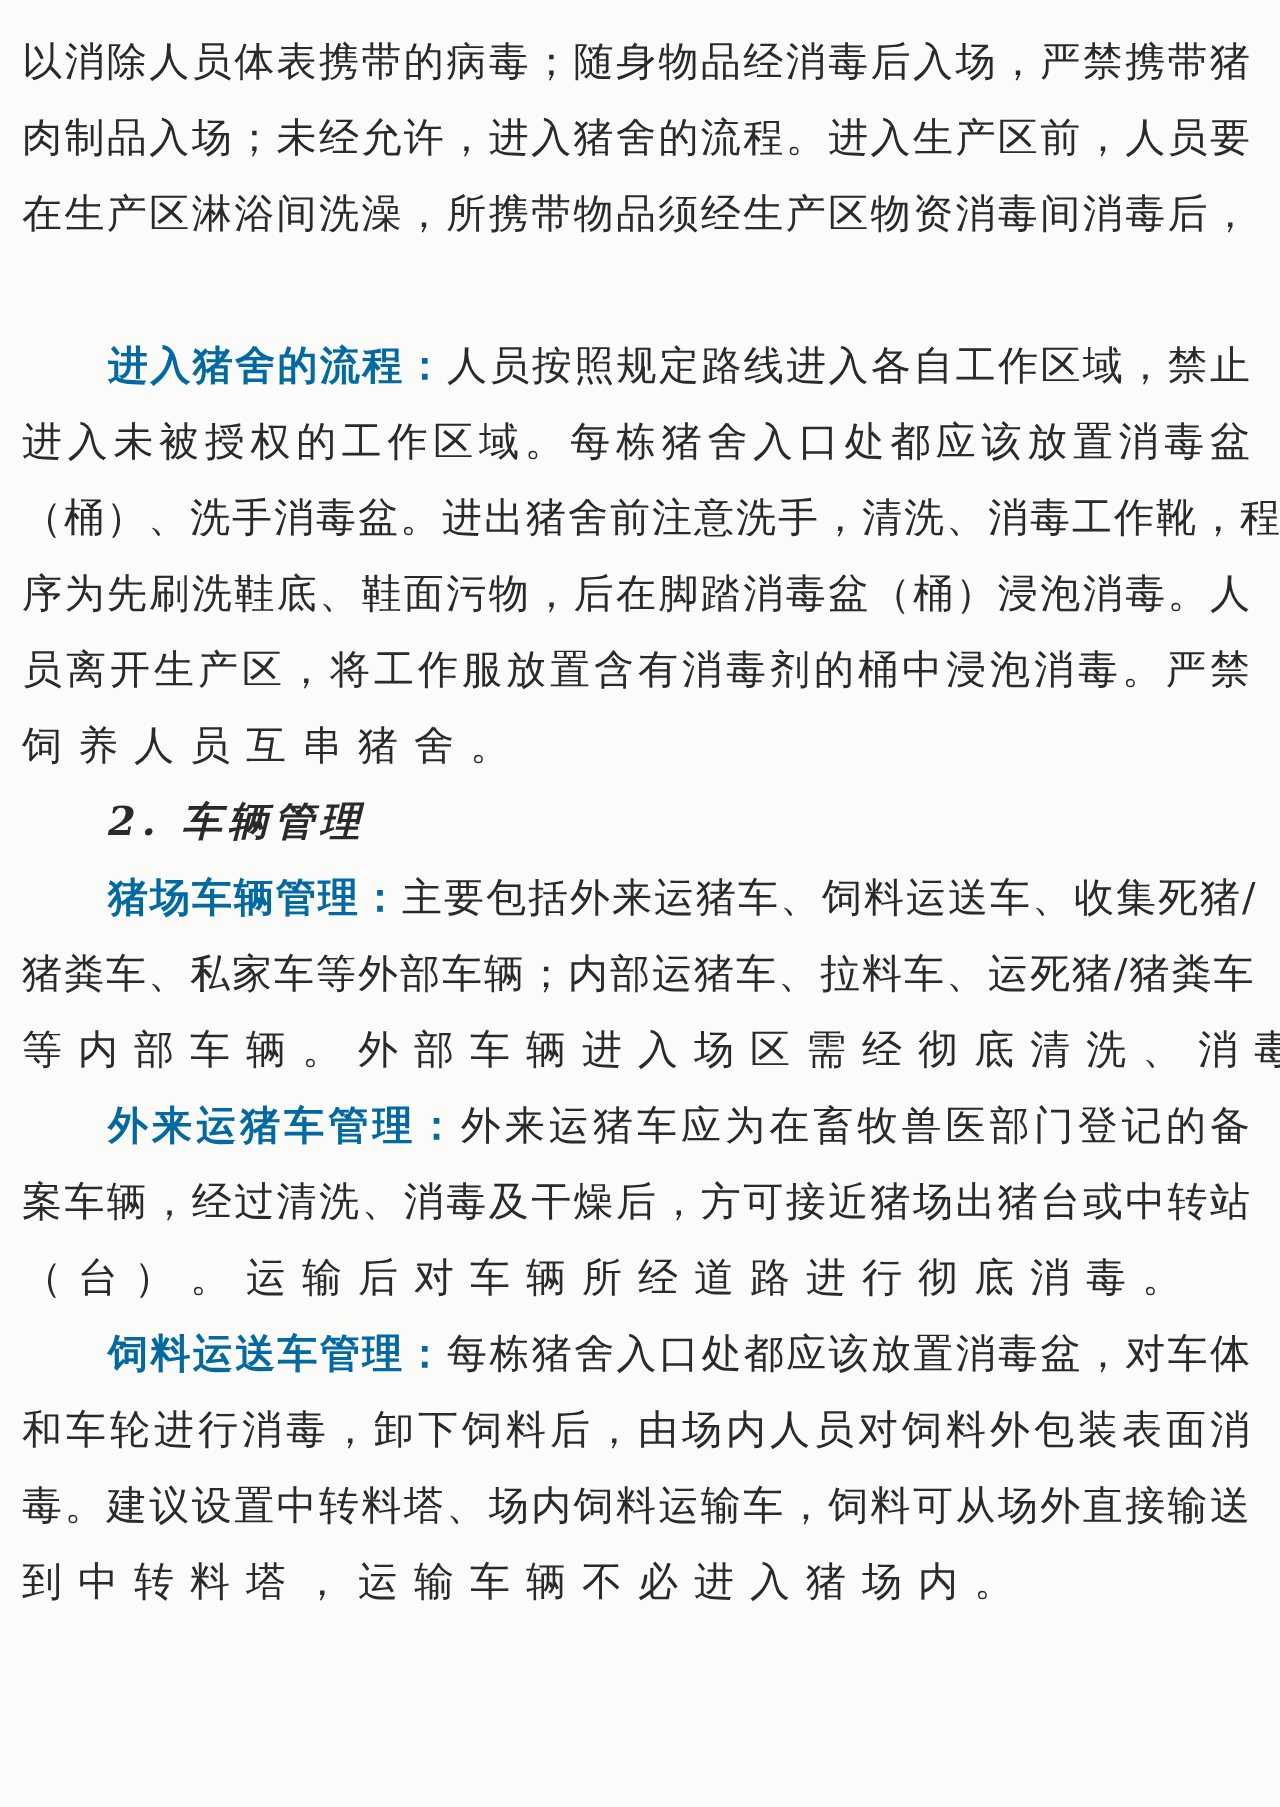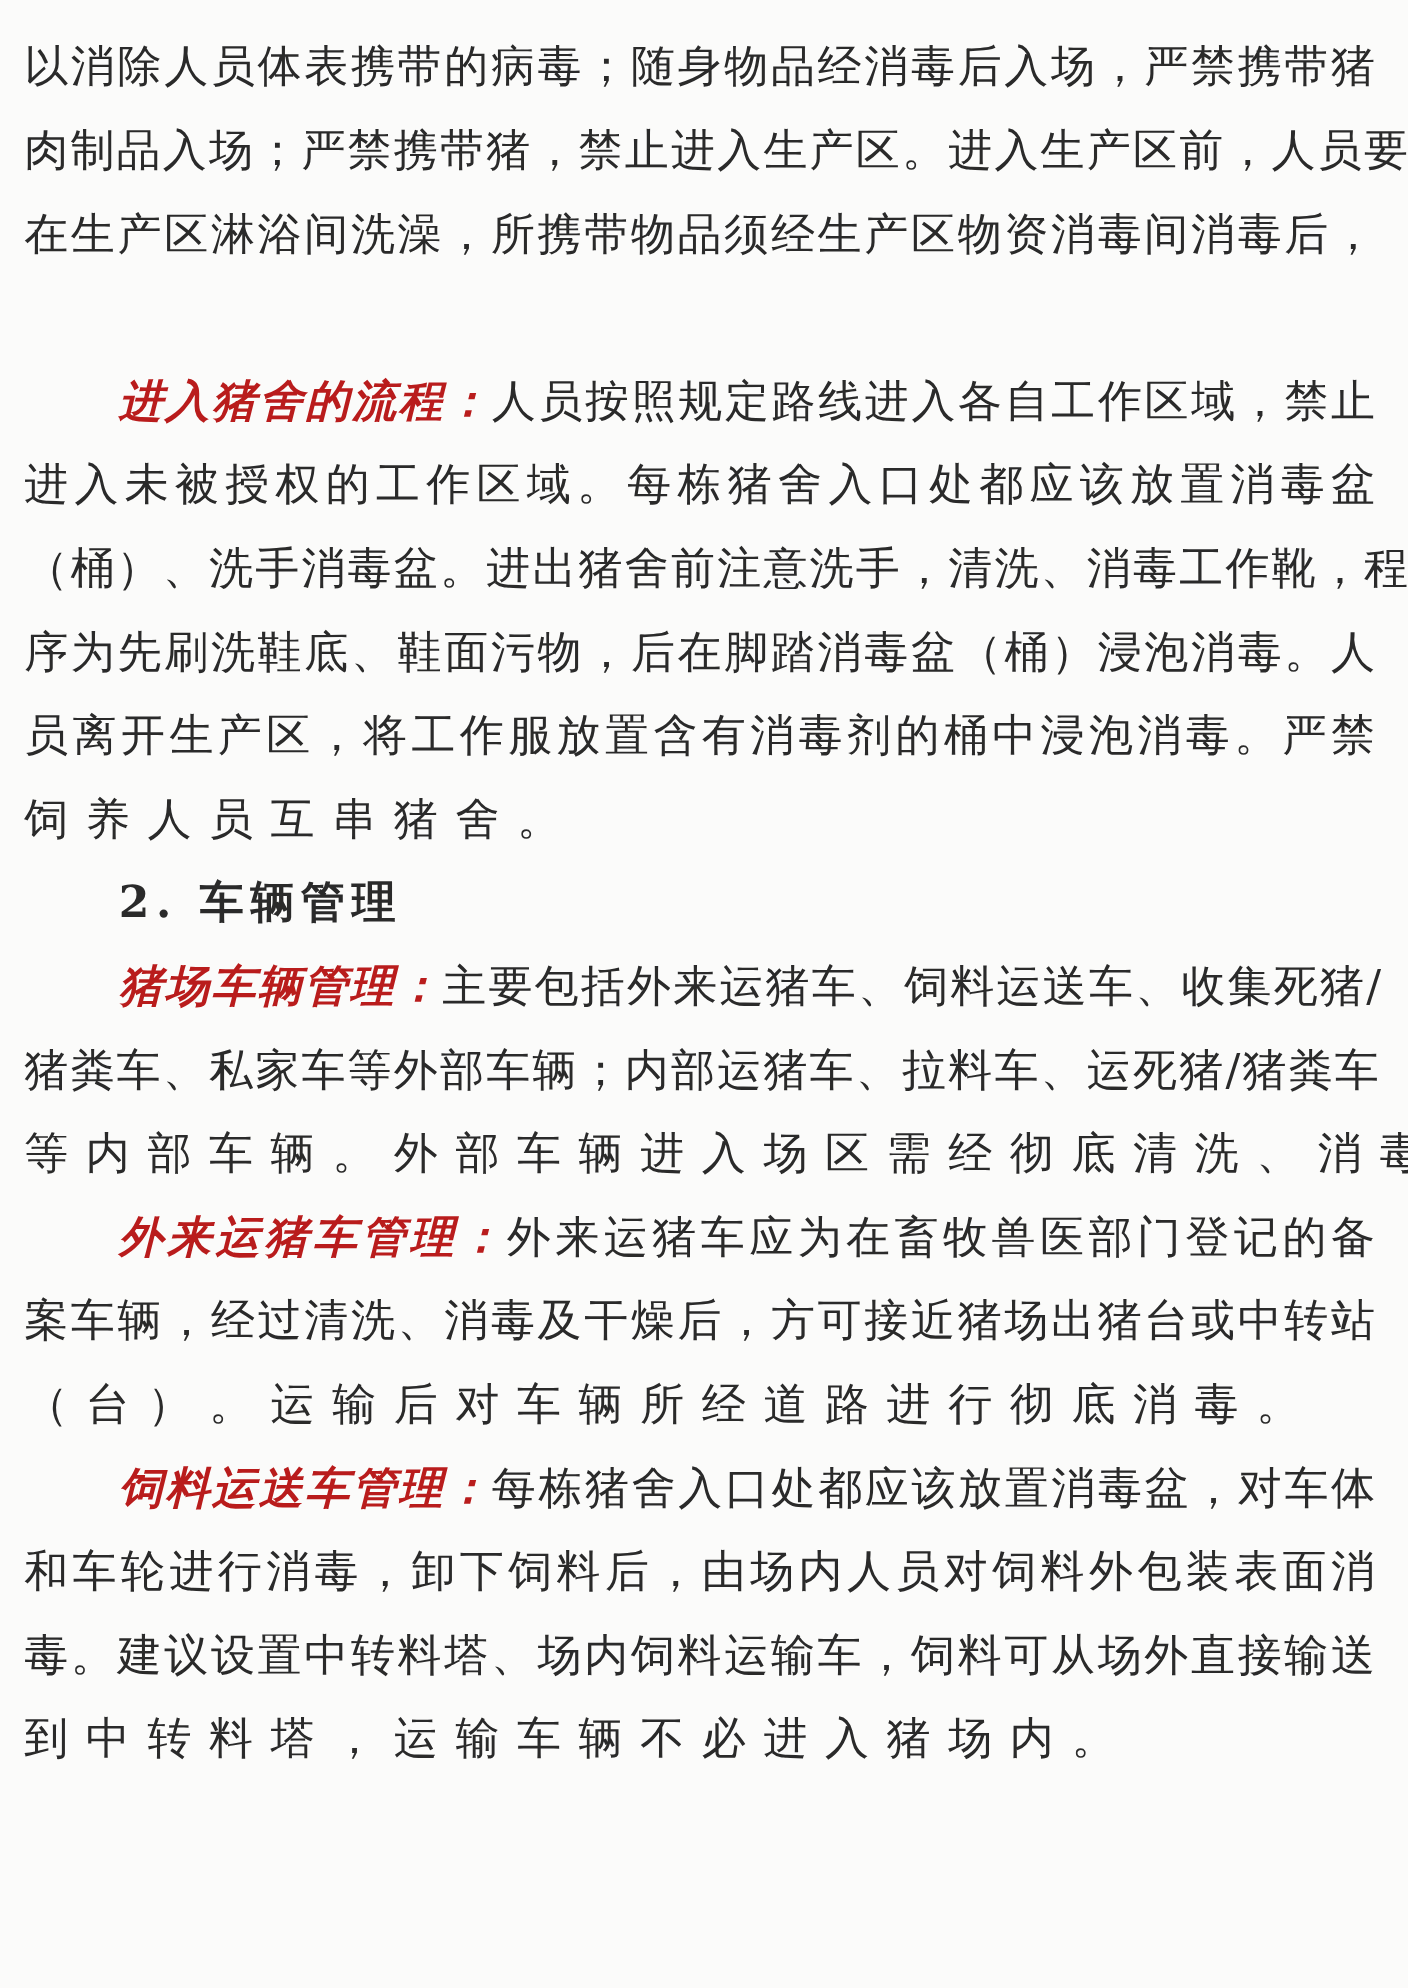--- a/index.html
+++ b/index.html
@@ -12,29 +12,29 @@
   .page { position: relative; width: 1280px; height: 1807px; margin-top: 29px; }
   .line {
     position: absolute; left: 22px; width: 1230px;
     height: 60px; line-height: 60px;
     font-size: 40px; white-space: nowrap;
     text-align: justify; text-align-last: justify;
     letter-spacing: 2px;
   }
   .line.short { text-align-last: left; letter-spacing: 16px; }
   .line.indent { left: 108px; width: 1144px; }
-  .bold { font-weight: bold; color: #b91c1c; font-style: italic; }
-  .heading { font-weight: bold; letter-spacing: 6px; text-align-last: left; }
+  .bold { font-weight: bold; color: #0369a1; }
+  .heading { font-weight: bold; letter-spacing: 6px; text-align-last: left; font-style: italic; }
 </style>
 </head>
 <body>
 
 <div class="page">
   <div class="line" style="top:2px">以消除人员体表携带的病毒；随身物品经消毒后入场，严禁携带猪</div>
-  <div class="line" style="top:78px">肉制品入场；严禁携带猪，禁止进入生产区。进入生产区前，人员要</div>
+  <div class="line" style="top:78px">肉制品入场；未经允许，进入猪舍的流程。进入生产区前，人员要</div>
   <div class="line" style="top:154px">在生产区淋浴间洗澡，所携带物品须经生产区物资消毒间消毒后，</div>
 
   <div class="line indent" style="top:306px">
     <span class="bold">进入猪舍的流程：</span><span>人员按照规定路线进入各自工作区域，禁止</span>
   </div>
   <div class="line" style="top:382px">进入未被授权的工作区域。每栋猪舍入口处都应该放置消毒盆</div>
   <div class="line" style="top:458px">（桶）、洗手消毒盆。进出猪舍前注意洗手，清洗、消毒工作靴，程</div>
   <div class="line" style="top:534px">序为先刷洗鞋底、鞋面污物，后在脚踏消毒盆（桶）浸泡消毒。人</div>
   <div class="line" style="top:610px">员离开生产区，将工作服放置含有消毒剂的桶中浸泡消毒。严禁</div>
   <div class="line short" style="top:686px">饲养人员互串猪舍。</div>

